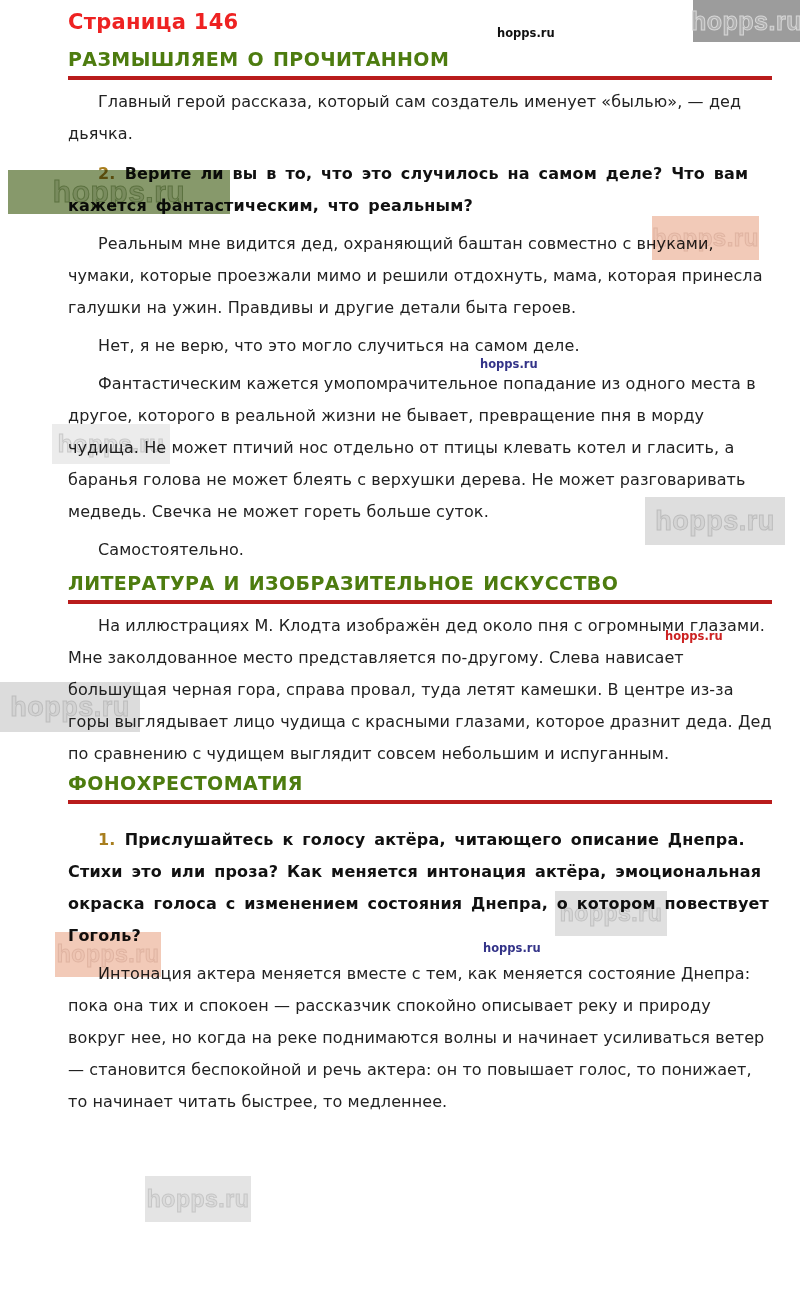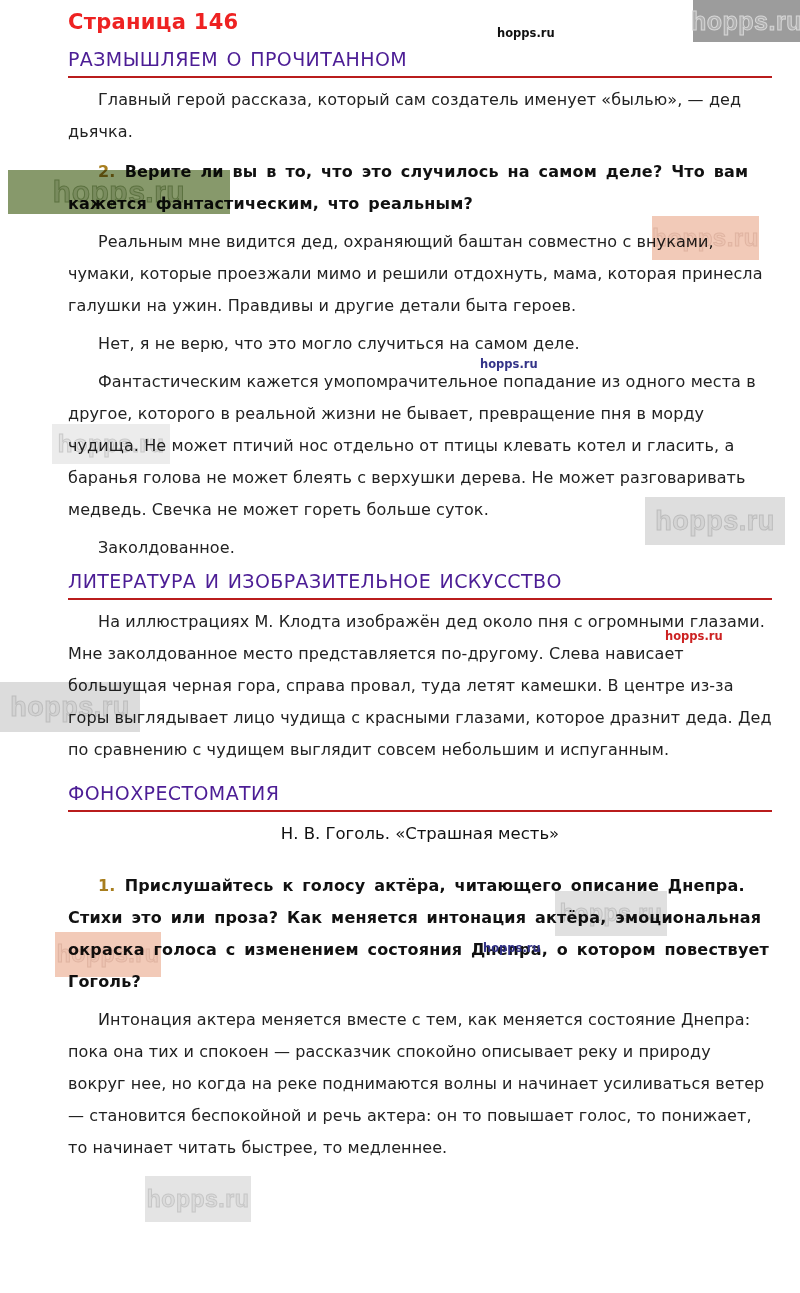--- a/index.html
+++ b/index.html
@@ -15,43 +15,43 @@
   .content { position: relative; width: 800px; height: 1293px; padding: 8px 28px 10px 68px; }
 
   .page-title {
     font-size: 21px; font-weight: bold; color: #ee2222;
     letter-spacing: 0.3px; margin-top: 2px;
   }
 
   .section-heading {
     margin: 14px 0 0 0;
     padding-bottom: 6px;
-    border-bottom: 2px solid #b91c1c;
-    font-size: 19px; font-weight: normal; color: #4c1d95;
+    border-bottom: 4px solid #b91c1c;
+    font-size: 19px; font-weight: bold; color: #4d7c0f;
     letter-spacing: 0.4px;
     word-spacing: 2px;
   }
 
   p.question {
     font-size: 16px; font-weight: bold; line-height: 32px;
     text-indent: 30px; word-spacing: 3px; letter-spacing: 0.2px;
     color: #111;
   }
   .qnum { color: #a87e1e; margin-right: 9px; }
 
   p.answer {
     font-size: 16px; font-weight: normal; line-height: 32px;
     text-indent: 30px; letter-spacing: 0.1px; color: #222;
   }
 
   .subtitle {
     font-size: 16.5px; line-height: 32px; text-align: center;
     margin-top: 6px; color: #111;
   } .mt8 { margin-top: 8px; } .mt6 { margin-top: 6px; }
-  .mt4 { margin-top: 20px; } .mt2 { margin-top: 16px; }
+  .mt4 { margin-top: 20px; } .mt2 { margin-top: 2px; }
 
   
   .wm-box {
     position: absolute; display: flex; align-items: center; justify-content: center;
     mix-blend-mode: multiply; pointer-events: none;
   }
   .wm-box span {
     font-family: "Liberation Sans", sans-serif; font-weight: bold;
     font-size: 24px; letter-spacing: 0.5px; line-height: 1;
   }
@@ -95,30 +95,29 @@
 
   <p class="answer mt6">Главный герой рассказа, который сам создатель именует «былью», — дед дьячка.</p>
 
   <p class="question mt8"><span class="qnum">2.</span><span>Верите ли вы в то, что это случилось на самом деле? Что вам кажется фантастическим, что реальным?</span></p>
 
   <p class="answer mt6">Реальным мне видится дед, охраняющий баштан совместно с внуками, чумаки, которые проезжали мимо и решили отдохнуть, мама, которая принесла галушки на ужин. Правдивы и другие детали быта героев.</p>
   <p class="answer mt6">Нет, я не верю, что это могло случиться на самом деле.</p>
   <p class="answer mt6">Фантастическим кажется умопомрачительное попадание из одного места в другое, которого в реальной жизни не бывает, превращение пня в морду чудища. Не может птичий нос отдельно от птицы клевать котел и гласить, а баранья голова не может блеять с верхушки дерева. Не может разговаривать медведь. Свечка не может гореть больше суток.</p>
 
 
-  <p class="answer mt6">Заколдованное.</p>
+  <p class="answer mt6">Самостоятельно.</p>
 
   <h2 class="section-heading mt6">ЛИТЕРАТУРА И ИЗОБРАЗИТЕЛЬНОЕ ИСКУССТВО</h2>
 
 
   <p class="answer mt6">На иллюстрациях М. Клодта изображён дед около пня с огромными глазами. Мне заколдованное место представляется по-другому. Слева нависает большущая черная гора, справа провал, туда летят камешки. В центре из-за горы выглядывает лицо чудища с красными глазами, которое дразнит деда. Дед по сравнению с чудищем выглядит совсем небольшим и испуганным.</p>
 
   <h2 class="section-heading mt2">ФОНОХРЕСТОМАТИЯ</h2>
 
-  <p class="subtitle">Н. В. Гоголь. «Страшная месть»</p>
 
   <p class="question mt4"><span class="qnum">1.</span><span>Прислушайтесь к голосу актёра, читающего описание Днепра. Стихи это или проза? Как меняется интонация актёра, эмоциональная окраска голоса с изменением состояния Днепра, о котором повествует Гоголь?</span></p>
 
   <p class="answer mt6">Интонация актера меняется вместе с тем, как меняется состояние Днепра: пока она тих и спокоен — рассказчик спокойно описывает реку и природу вокруг нее, но когда на реке поднимаются волны и начинает усиливаться ветер — становится беспокойной и речь актера: он то повышает голос, то понижает, то начинает читать быстрее, то медленнее.</p>
 
   <div class="wm-box wm-tr">
       <span>hopps.ru</span>
     </div>
   <div class="wm-box wm-green">
       <span>hopps.ru</span>

